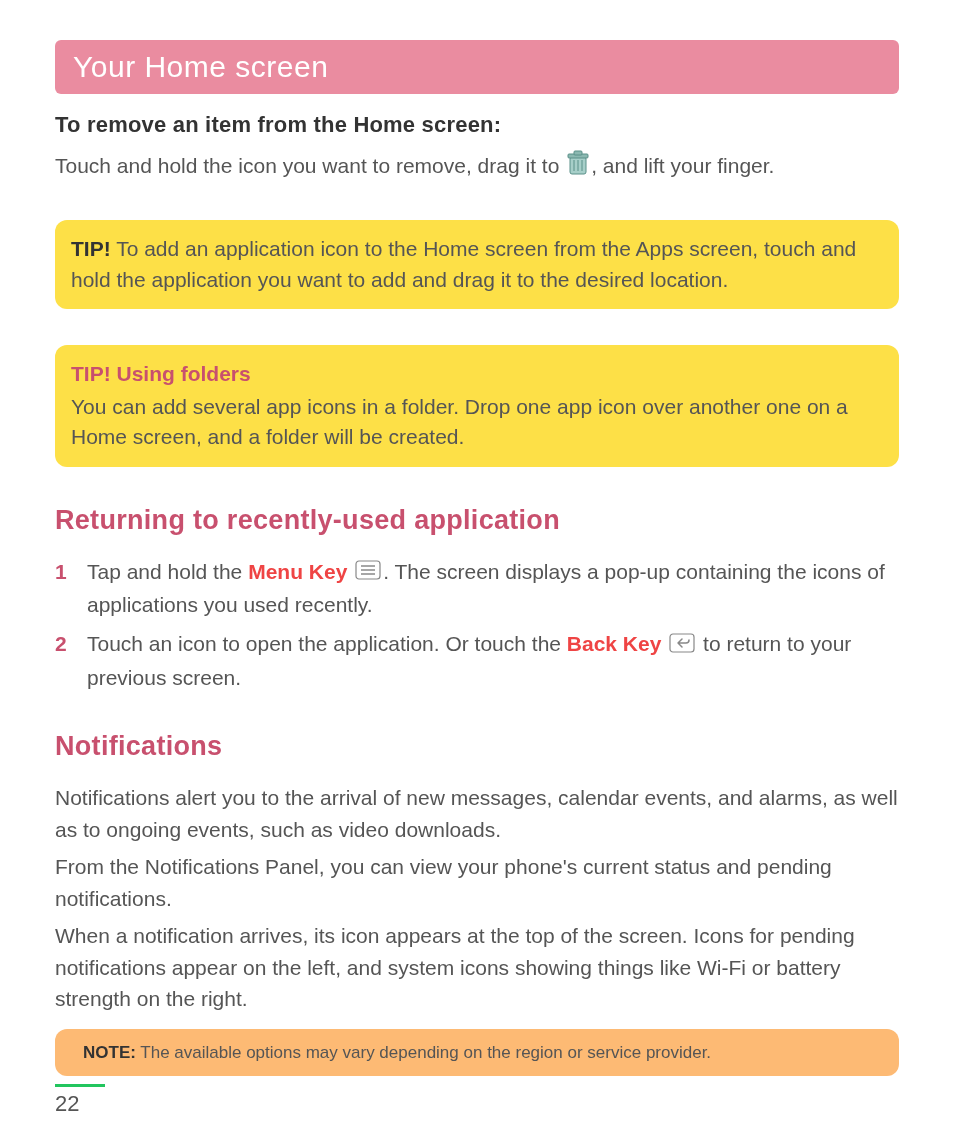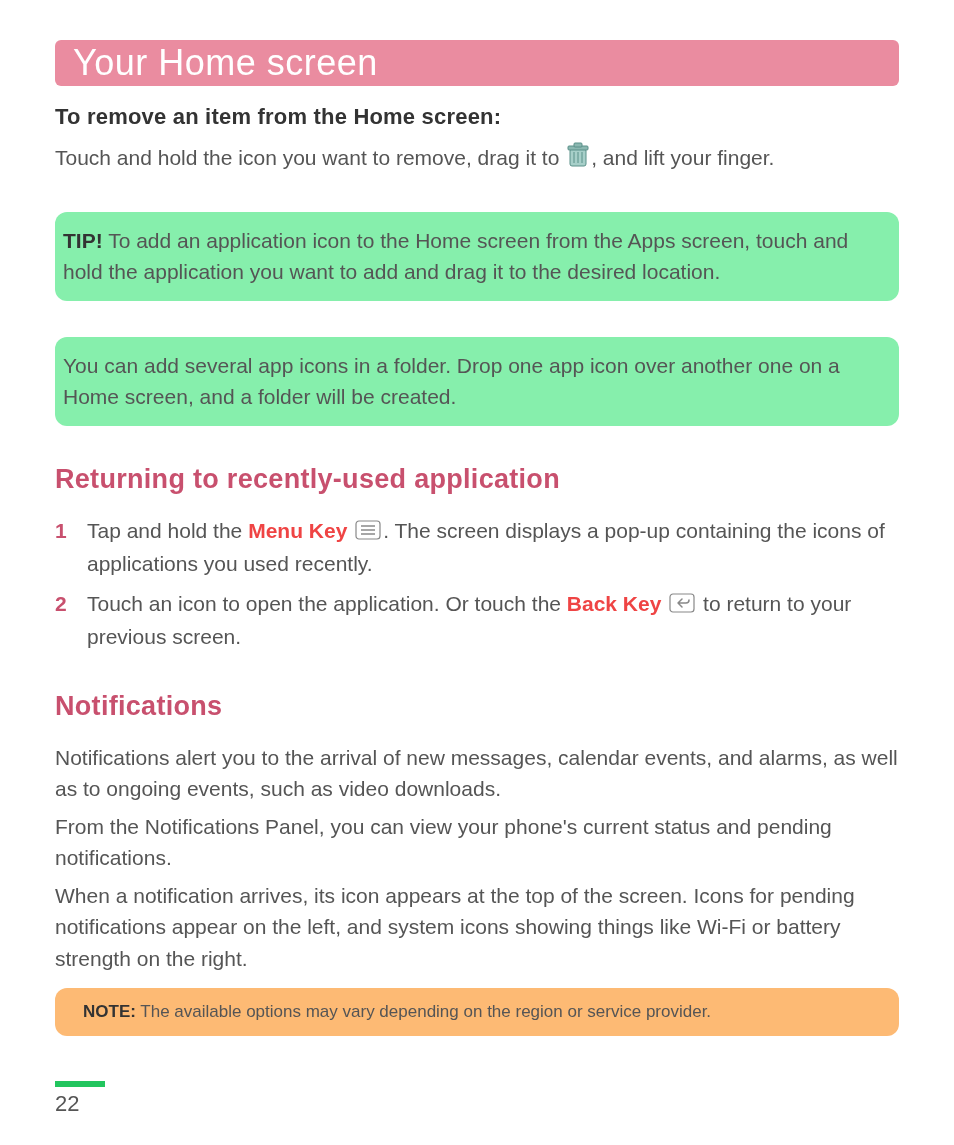--- a/index.html
+++ b/index.html
@@ -8,44 +8,44 @@
     width: 954px;
     height: 1145px;
     background: #fff;
     padding: 40px 55px 30px 55px;
     color: #4a4a4a;
     position: relative;
   }
   .header-bar {
     background: #ea8ca0;
     color: #fff;
-    font-size: 36px;
+    font-size: 30px;
     font-weight: 300;
-    padding: 2px 18px;
+    padding: 10px 18px;
     border-radius: 6px;
     margin-bottom: 18px;
     letter-spacing: 0.5px;
   }
   .subheading {
     font-weight: 700;
     color: #333;
     font-size: 22px;
     margin-bottom: 12px;
     letter-spacing: 0.2px;
   }
   .body-text {
     font-size: 21px;
     line-height: 1.45;
     color: #555;
     margin-bottom: 14px;
   }
   .tip-box {
-    background: #86efac;
+    background: #fde047;
     border-radius: 12px;
-    padding: 14px 8px;
+    padding: 14px 16px;
     font-size: 21px;
     line-height: 1.45;
     color: #555;
     margin-bottom: 18px;
     margin-top: 36px;
   }
   .tip-box .tip-label {
     font-weight: 700;
     color: #333;
   }
@@ -105,21 +105,21 @@
     display: inline-block;
     vertical-align: middle;
     margin: 0 2px;
   }
   .page-number {
     position: absolute;
     bottom: 28px;
     left: 55px;
     font-size: 22px;
     color: #555;
-    border-top: 6px solid #22c55e;
+    border-top: 3px solid #22c55e;
     padding-top: 4px;
     width: 50px;
     text-align: left;
   }
 </style>
 </head>
 <body>
 
 <div class="header-bar">
   <span>Your Home screen</span>
@@ -138,20 +138,21 @@
       <line x1="15" y1="10" x2="15" y2="21" stroke="#5a9089" stroke-width="1"></line>
     </svg>
   </span><span>, and lift your finger.</span>
 </div>
 
 <div class="tip-box">
   <span class="tip-label">TIP!</span><span> To add an application icon to the Home screen from the Apps screen, touch and hold the application you want to add and drag it to the desired location.</span>
 </div>
 
 <div class="tip-box">
+  <span class="tip-title">TIP! Using folders</span>
   <span>You can add several app icons in a folder. Drop one app icon over another one on a Home screen, and a folder will be created.</span>
 </div>
 
 <div class="section-heading">Returning to recently-used application</div>
 <ol class="num-list">
   <li>
     <span class="num">1</span>
     <span class="li-text">
       <span>Tap and hold the </span><span class="bold-inline">Menu Key</span>
       <span class="inline-icon">

